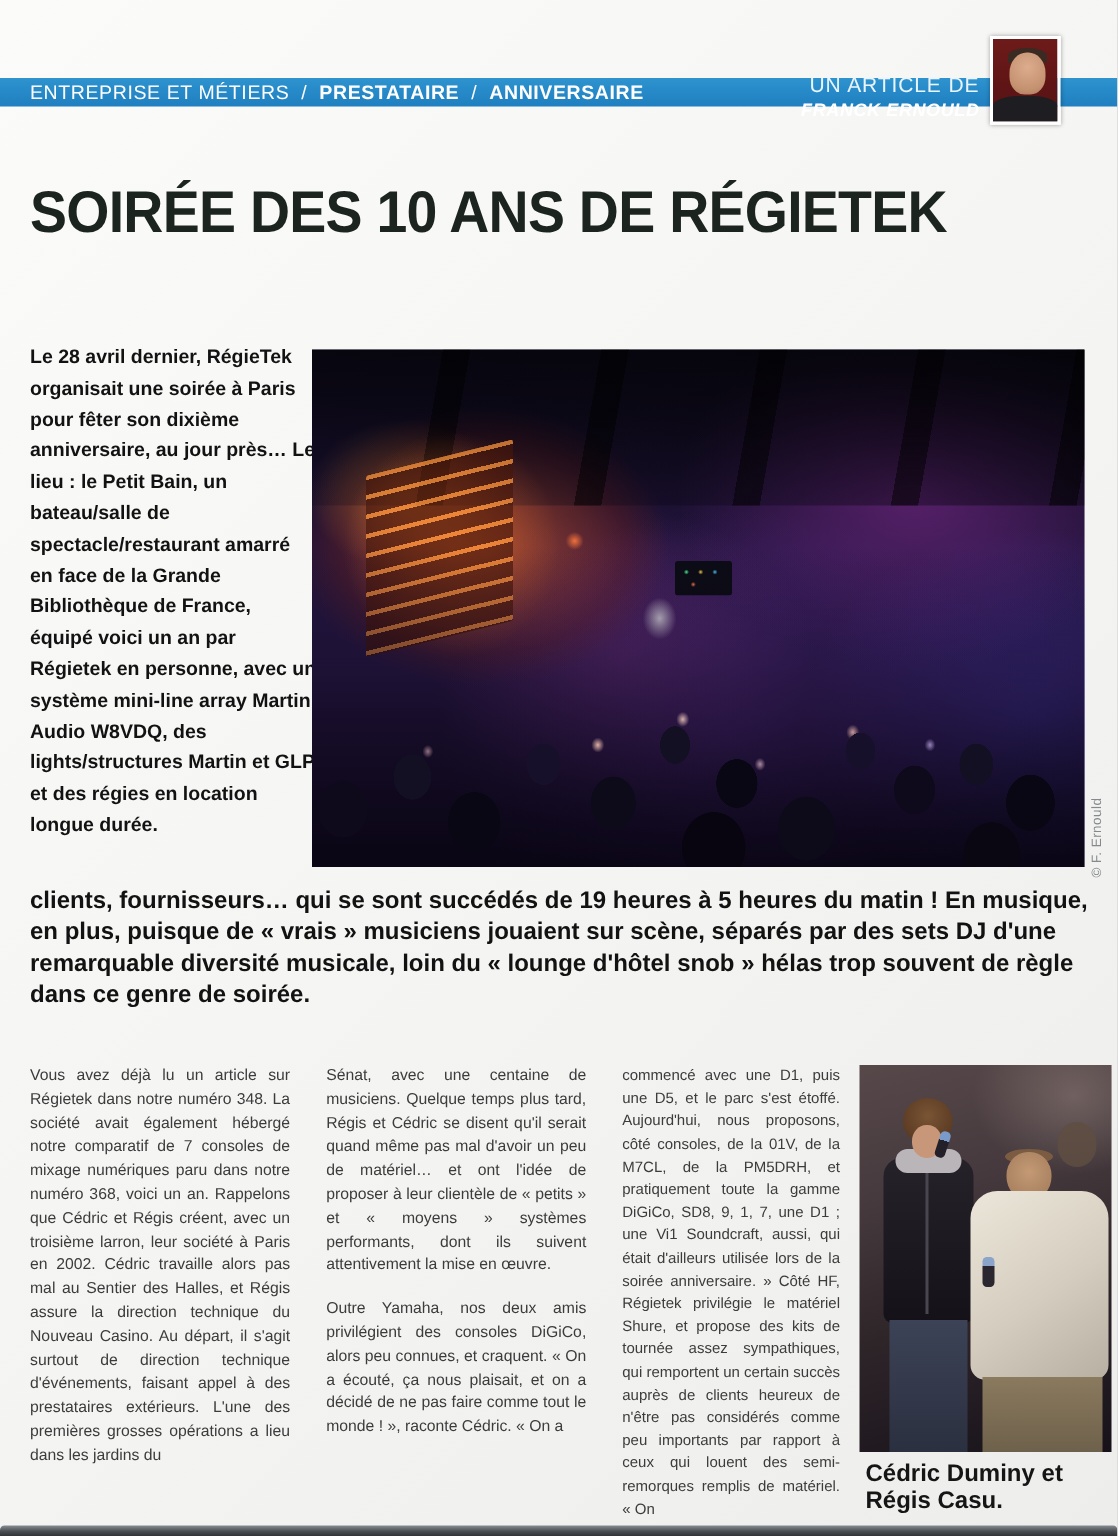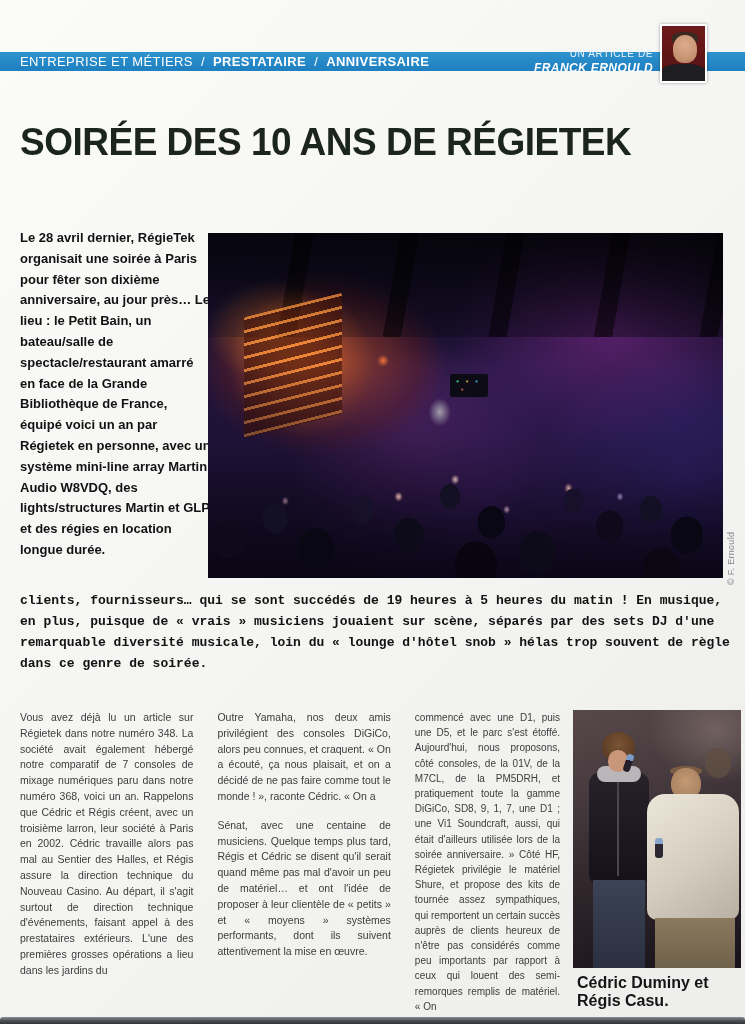--- a/index.html
+++ b/index.html
@@ -17,21 +17,21 @@
     background:linear-gradient(180deg,#2e93cf 0%,#1f7fc0 100%);
     display:flex; align-items:center;
   }
   .kicker { margin-left:20px; color:#fff; font-size:13px; letter-spacing:.4px; white-space:nowrap; }
   .kicker .light { font-weight:400; }
   .kicker .bold { font-weight:700; }
   .kicker .sep { font-weight:400; padding:0 4px; }
   .byline {
     position:absolute; right:92px; top:48px; text-align:right; color:#fff; line-height:1.25;
   }
-  .byline .prefix { font-size:10px; font-weight:400; color:#eaf4fb; letter-spacing:.6px; }
+  .byline .prefix { font-size:14px; font-weight:400; color:#eaf4fb; letter-spacing:.6px; }
   .byline .author { font-size:12px; font-weight:700; letter-spacing:.4px;font-style:italic; }
   .author-photo {
     position:absolute; left:660px; top:24px; width:47px; height:59px;
     border:2px solid #fff; box-shadow:0 0 3px rgba(0,0,0,.35);
     background:linear-gradient(180deg,#6e1a1a 0%,#541111 100%); overflow:hidden;
   }
   .af-face { position:absolute; left:11px; top:9px; width:24px; height:28px;
     background:radial-gradient(circle at 50% 35%, #dcac8e 0%, #c4916f 70%, #a5765a 100%);
     border-radius:48% 48% 42% 42%; }
   .af-hair { position:absolute; left:10px; top:6px; width:26px; height:10px;
@@ -47,21 +47,21 @@
   }
 
   
   .intro {
     position:absolute; left:20px; top:228px; width:192px;
     font-size:13px; font-weight:700; color:#121212; line-height:20.8px;
   }
   .intro p { margin:0; }
   .intro-continuation {
     position:absolute; left:20px; top:590px; width:716px;
-    font-size:13px; font-weight:700; color:#121212; line-height:21px;font-family:Liberation Mono, monospace;
+    font-size:16px; font-weight:700; color:#121212; line-height:21px;
   }
 
   
   .photo-main {
     position:absolute; left:208px; top:233px; width:515px; height:345px; overflow:hidden;
     background:
       radial-gradient(16px 20px at 45% 52%, rgba(240,238,245,.85), transparent 70%),
       radial-gradient(8px 8px at 34% 37%, rgba(255,120,60,.9), transparent 75%),
       radial-gradient(160px 120px at 22% 38%, rgba(255,110,40,.55), rgba(150,40,10,.25) 60%, transparent 78%),
       radial-gradient(90px 70px at 12% 28%, rgba(255,170,60,.5), transparent 72%),
@@ -230,22 +230,22 @@
     <div class="pm-booth"></div>
     <div class="pm-crowd"></div>
   </div>
   <div class="photo-credit">© F. Ernould</div>
 
   <div class="body-cols">
     <div class="col col-1">
       <p>Vous avez déjà lu un article sur Régietek dans notre numéro 348. La société avait également hébergé notre comparatif de 7 consoles de mixage numériques paru dans notre numéro 368, voici un an. Rappelons que Cédric et Régis créent, avec un troisième larron, leur société à Paris en 2002. Cédric travaille alors pas mal au Sentier des Halles, et Régis assure la direction technique du Nouveau Casino. Au départ, il s'agit surtout de direction technique d'événements, faisant appel à des prestataires extérieurs. L'une des premières grosses opérations a lieu dans les jardins du</p>
     </div>
     <div class="col col-2">
+      <p>Sénat, avec une centaine de musiciens. Quelque temps plus tard, Régis et Cédric se disent qu'il serait quand même pas mal d'avoir un peu de matériel… et ont l'idée de proposer à leur clientèle de « petits » et « moyens » systèmes performants, dont ils suivent attentivement la mise en œuvre.</p>
       <p>Outre Yamaha, nos deux amis privilégient des consoles DiGiCo, alors peu connues, et craquent. « On a écouté, ça nous plaisait, et on a décidé de ne pas faire comme tout le monde ! », raconte Cédric. « On a</p>
-      <p>Sénat, avec une centaine de musiciens. Quelque temps plus tard, Régis et Cédric se disent qu'il serait quand même pas mal d'avoir un peu de matériel… et ont l'idée de proposer à leur clientèle de « petits » et « moyens » systèmes performants, dont ils suivent attentivement la mise en œuvre.</p>
     </div>
     <div class="col col-3">
       <p>commencé avec une D1, puis une D5, et le parc s'est étoffé. Aujourd'hui, nous proposons, côté consoles, de la 01V, de la M7CL, de la PM5DRH, et pratiquement toute la gamme DiGiCo, SD8, 9, 1, 7, une D1 ; une Vi1 Soundcraft, aussi, qui était d'ailleurs utilisée lors de la soirée anniversaire. » Côté HF, Régietek privilégie le matériel Shure, et propose des kits de tournée assez sympathiques, qui remportent un certain succès auprès de clients heureux de n'être pas considérés comme peu importants par rapport à ceux qui louent des semi-remorques remplis de matériel. « On</p>
     </div>
   </div>
 
   <div class="photo-side">
     <div class="sp-bg-head"></div>
     <div class="sp-left">
       <div class="jacket"></div>

